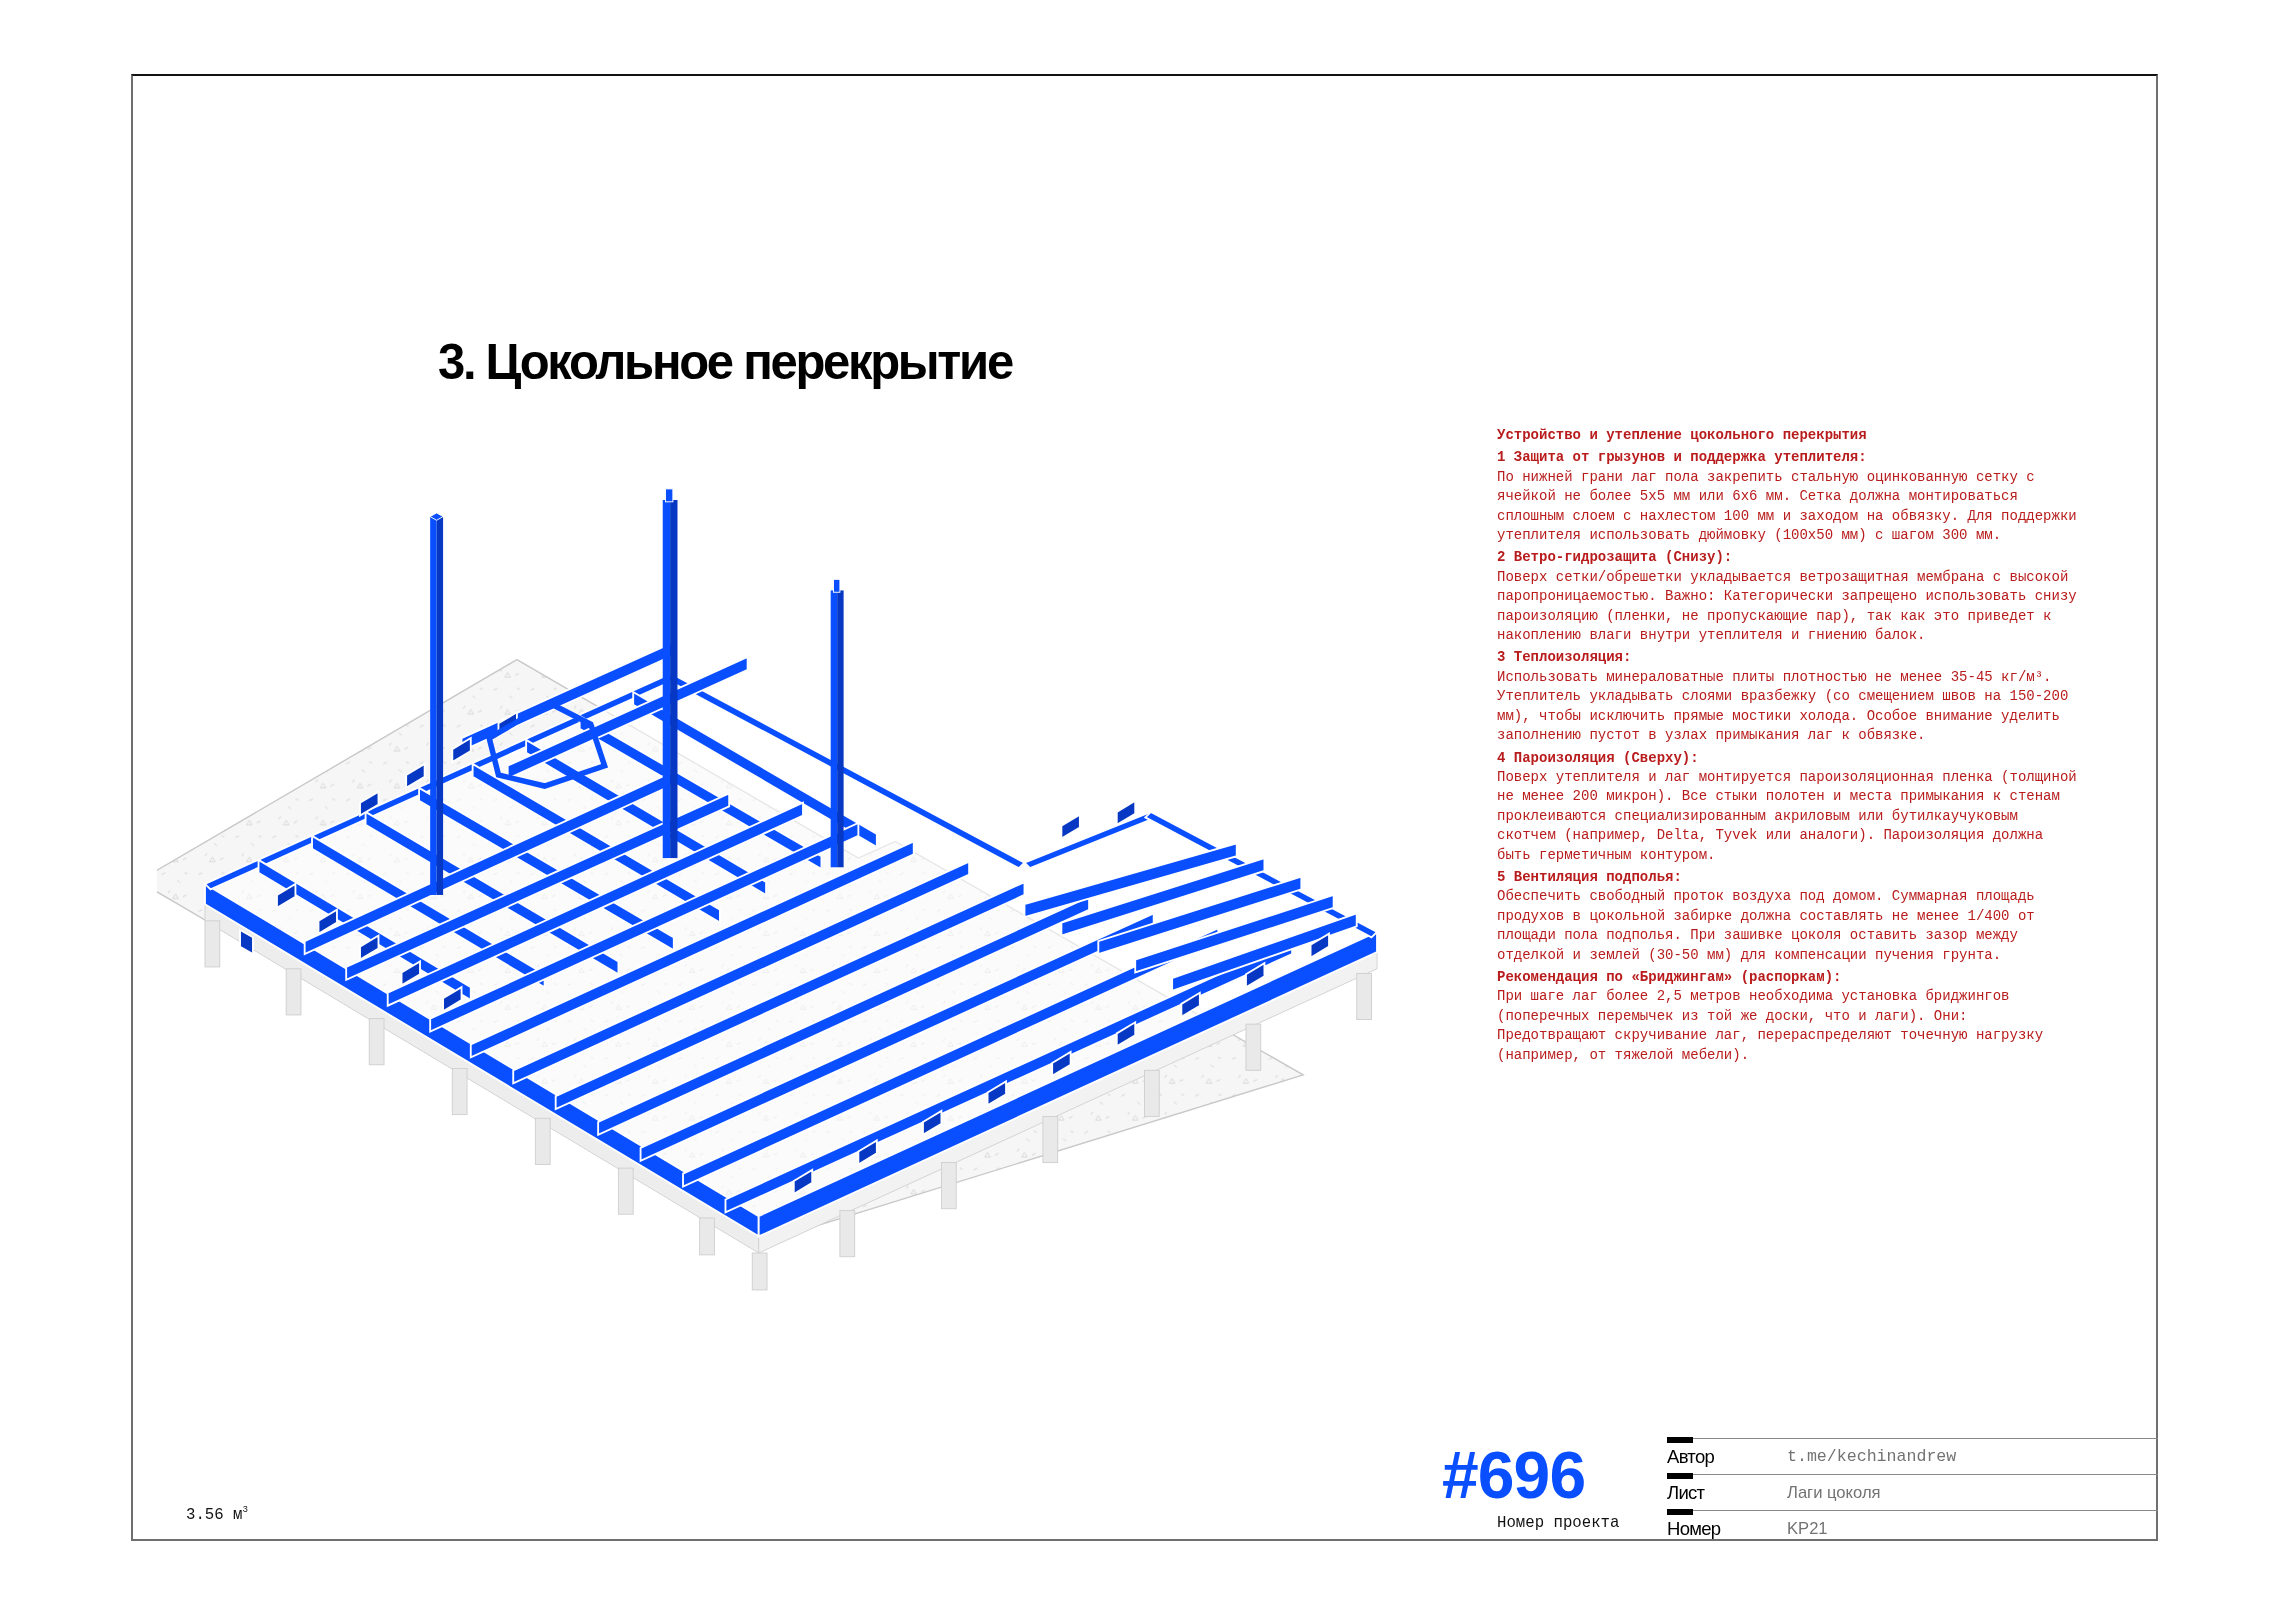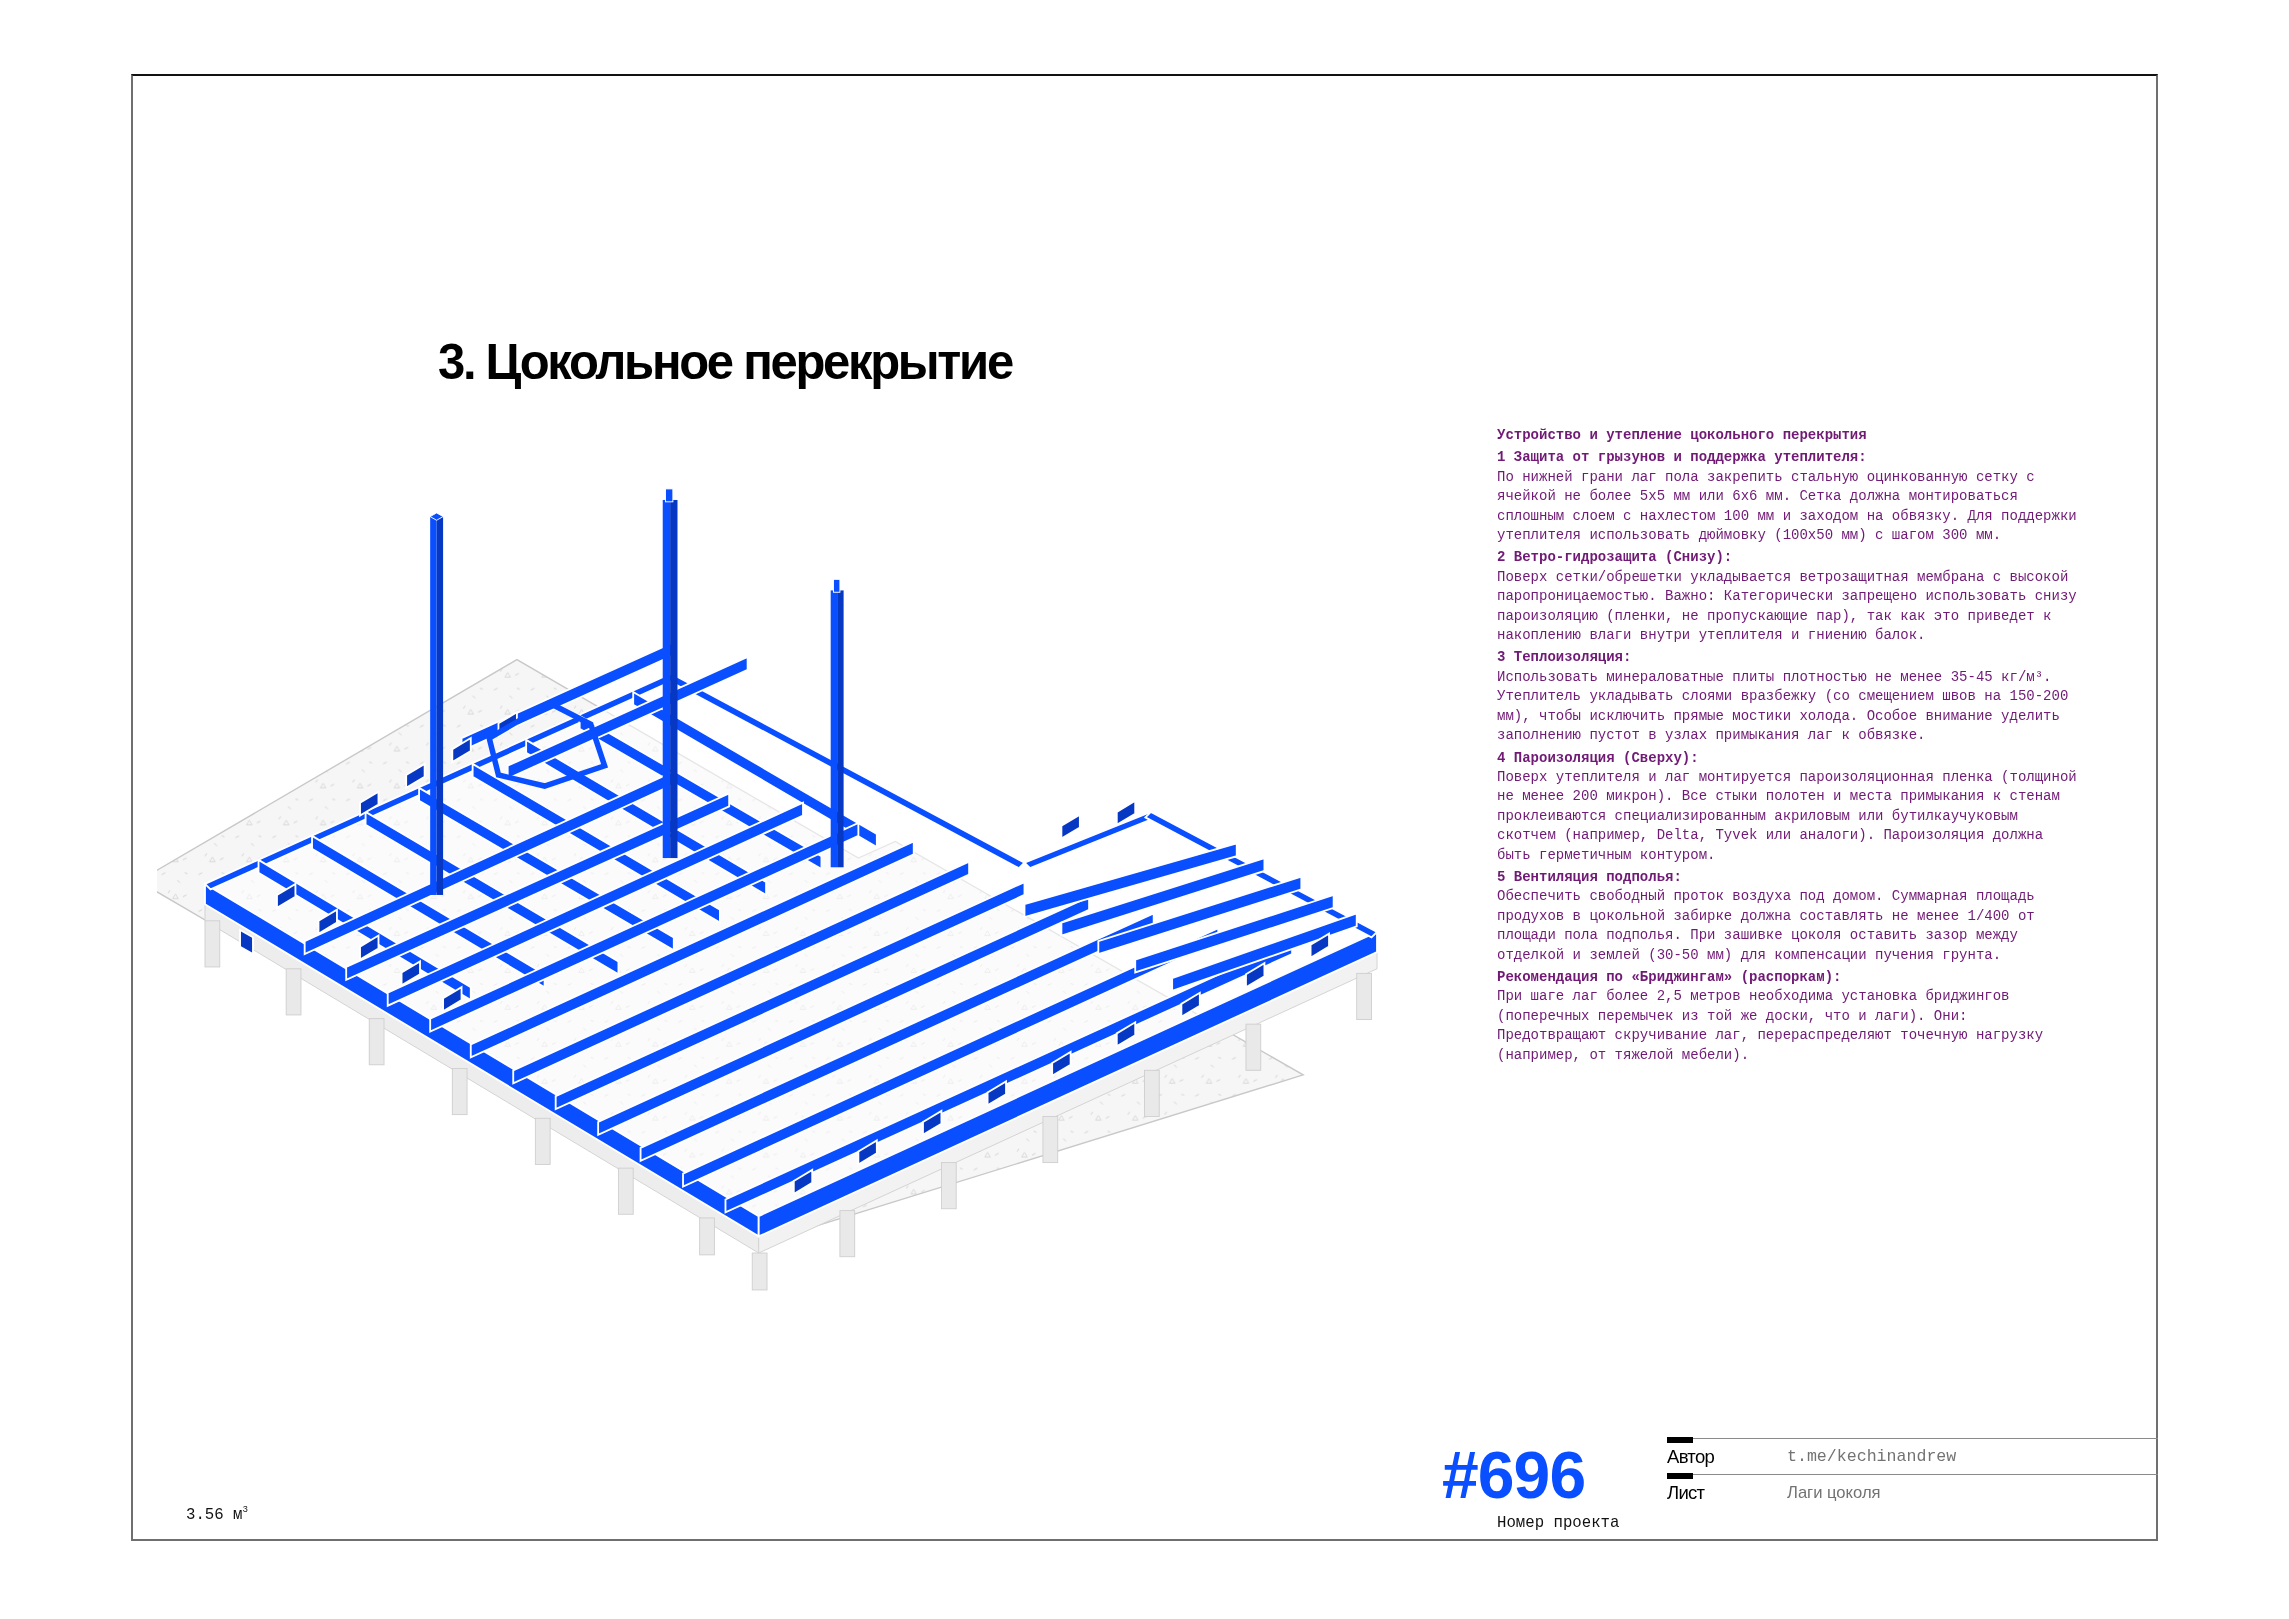--- a/index.html
+++ b/index.html
@@ -11,21 +11,21 @@
   }
   .page-title {
     position: absolute; left: 438px; top: 334px;
     font-family: "Liberation Sans", sans-serif; font-weight: 700; font-size: 49px; letter-spacing: -2.3px;
     color: #000; white-space: nowrap; transform: scaleY(1.02);
   }
   .drawing { position: absolute; left: 157px; top: 461px; width: 1292px; height: 831px; }
   .drawing svg { width: 100%; height: 100%; display: block; }
   .notes {
     position: absolute; left: 1497px; top: 426px; width: 628px;
-    font-family: "Liberation Mono", monospace; font-size: 14px; line-height: 19.4px; color: #701a75;
+    font-family: "Liberation Mono", monospace; font-size: 14px; line-height: 19.4px; color: #b91c1c;
   }
   .notes .heading { font-weight: 700; }
   .notes .section { margin-top: 3px; }
   .notes p { margin: 0; }
   .volume {
     position: absolute; left: 186px; top: 1504px;
     font-family: "Liberation Mono", monospace; font-size: 15.7px; color: #111;
   }
   .volume sup { font-size: 9.2px; vertical-align: 6.5px; }
   .project-no {
@@ -252,14 +252,19 @@
   <div class="tb-row" style="top:0;">
     <span class="marker"></span>
     <span class="label">Автор</span>
     <span class="value mono">t.me/kechinandrew</span>
   </div>
   <div class="tb-row" style="top:36px;">
     <span class="marker"></span>
     <span class="label">Лист</span>
     <span class="value sans">Лаги цоколя</span>
   </div>
+  <div class="tb-row" style="top:72px; height:31px; border-bottom: 1.8px solid #6f6f6f;">
+    <span class="marker"></span>
+    <span class="label">Номер</span>
+    <span class="value sans">KP21</span>
+  </div>
 </div>
 
 
 </body></html>

